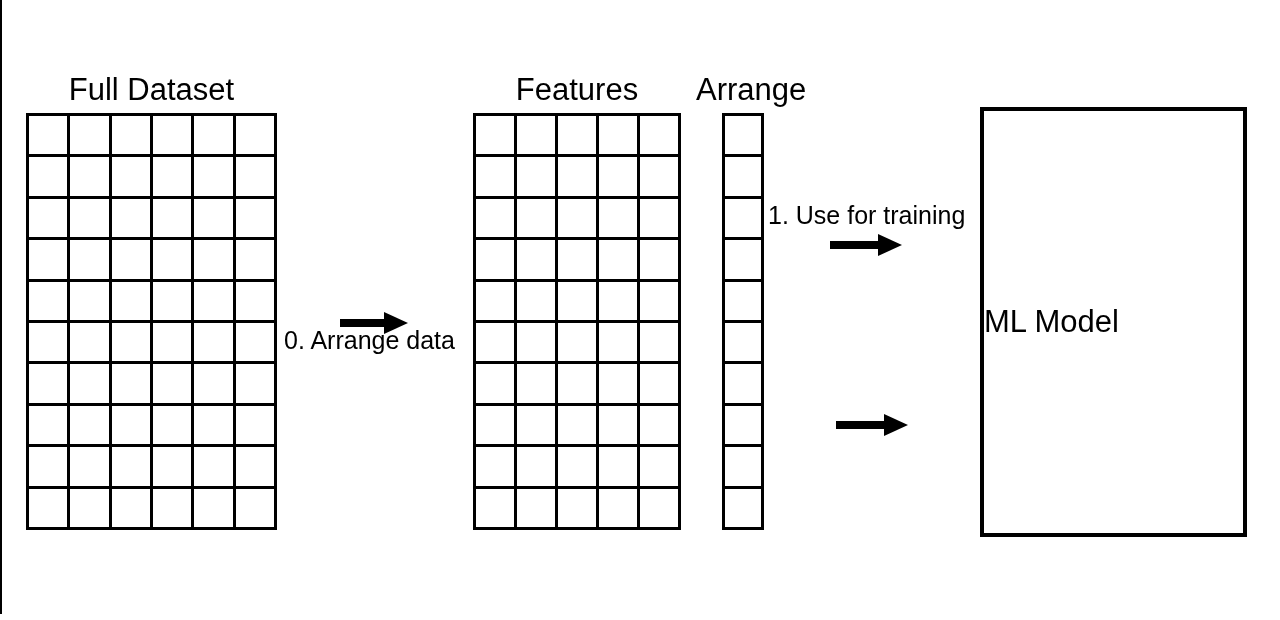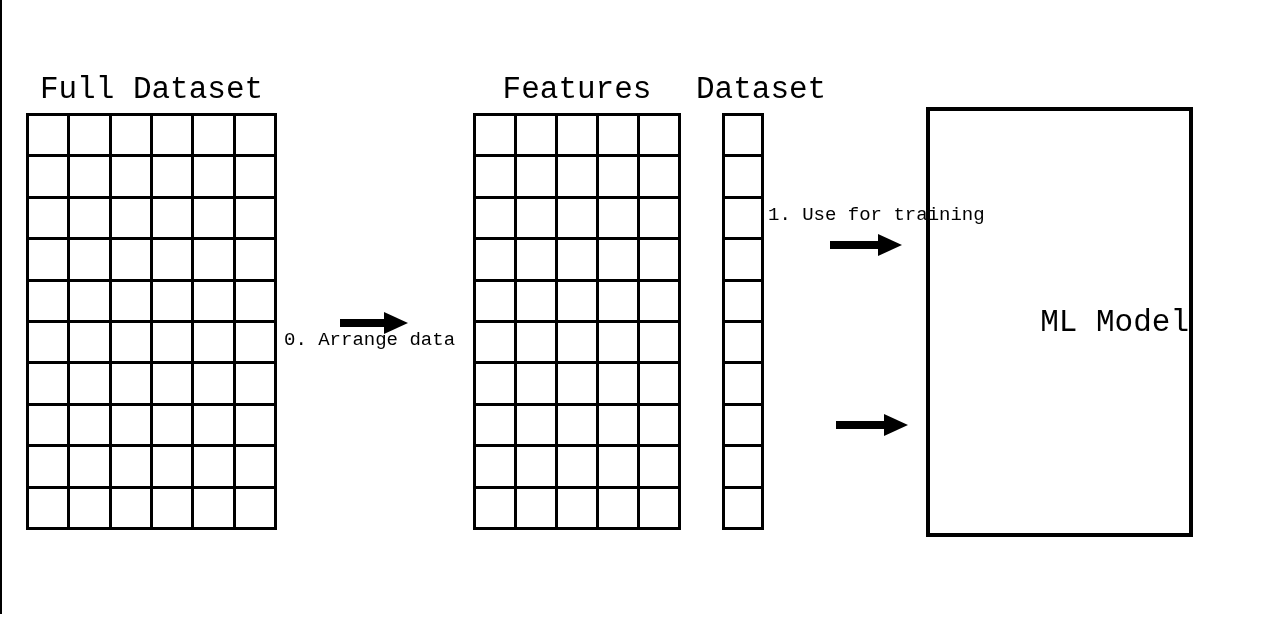--- a/index.html
+++ b/index.html
@@ -7,21 +7,21 @@
     --bg: #ffffff;
     --text: #000000;
   }
   html, body { margin: 0; padding: 0; background: var(--bg); }
   .canvas {
     position: relative;
     width: 1280px;
     height: 620px;
     background: var(--bg);
     color: var(--text);
-    font-family: Liberation Mono, monospace;
+    font-family: Liberation Sans, sans-serif;
     overflow: hidden;
   }
   .frame-left {
     position: absolute;
     left: 0; top: 0;
     width: 2px; height: 614px;
     background: var(--line);
   }
   .title {
     position: absolute;
@@ -40,58 +40,58 @@
     gap: 3px;
     padding: 3px;
     box-sizing: border-box;
   }
   .grid .cell { background: var(--bg); }
   .g-full { left: 26px;  top: 113px; width: 251px; height: 417px; }
   .g-feat { left: 473px; top: 113px; width: 208px; height: 417px; }
   .g-targ { left: 722px; top: 113px; width: 42px;  height: 417px; }
   .step {
     position: absolute;
-    font-size: 19px;
+    font-size: 25px;
     line-height: 30px;
     white-space: nowrap;
   }
   .s0 { left: 284px; top: 281px; margin-top: 44px; }
   .s1 { left: 768px; top: 200px; }
   .s2 { left: 774px; top: 381px; }
   .arrow { position: absolute; }
   .a0 { left: 340px; top: 312px; }
   .a1 { left: 830px; top: 234px; }
   .a2 { left: 836px; top: 414px; }
   .arrow svg { display: block; }
   .arrow .shape { fill: var(--line); }
   .ml-box {
     position: absolute;
-    left: 926px; top: 107px;
+    left: 980px; top: 107px;
     width: 267px; height: 430px;
     border: 4px solid var(--line);
     box-sizing: border-box;
     display: flex;
     align-items: center;
-    justify-content: flex-end;
+    justify-content: flex-start;
   }
   .ml-box .label {
     font-size: 31px;
     white-space: nowrap;
   }
 </style>
 </head>
 <body>
 
 <div class="canvas">
 
   <div class="frame-left"></div>
 
   <div class="title t-full">Full Dataset</div>
   <div class="title t-feat">Features</div>
-  <div class="title t-targ">Dataset</div>
+  <div class="title t-targ">Arrange</div>
 
   <div class="grid g-full" style="grid-template-columns: repeat(6, 1fr); grid-template-rows: repeat(10, 1fr);">
       <div class="cell"></div>
       <div class="cell"></div>
       <div class="cell"></div>
       <div class="cell"></div>
       <div class="cell"></div>
       <div class="cell"></div>
       <div class="cell"></div>
       <div class="cell"></div>

